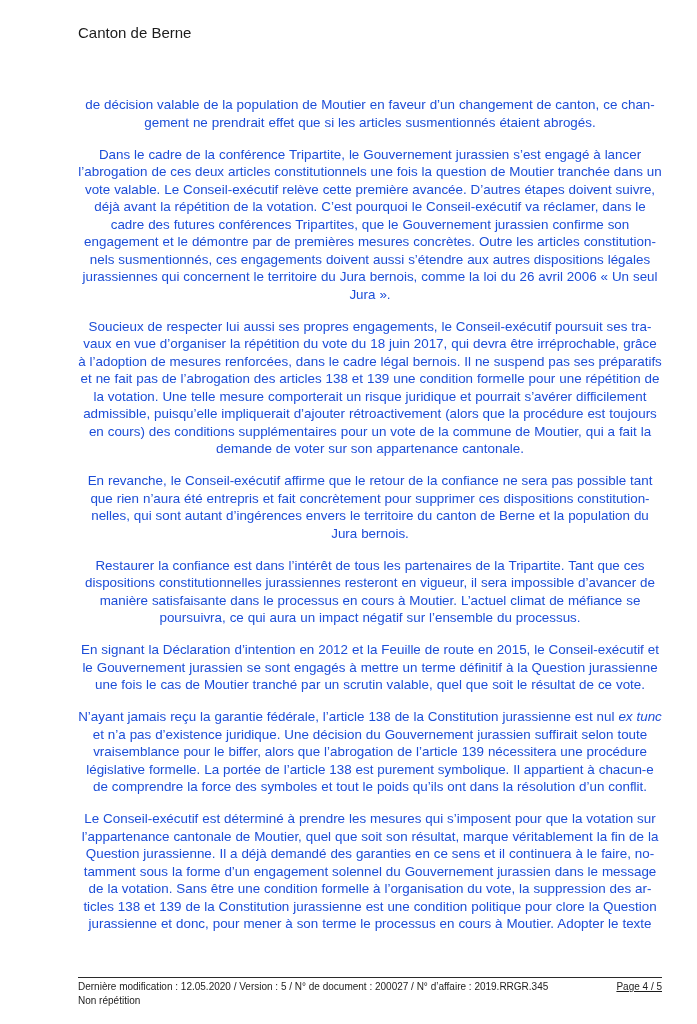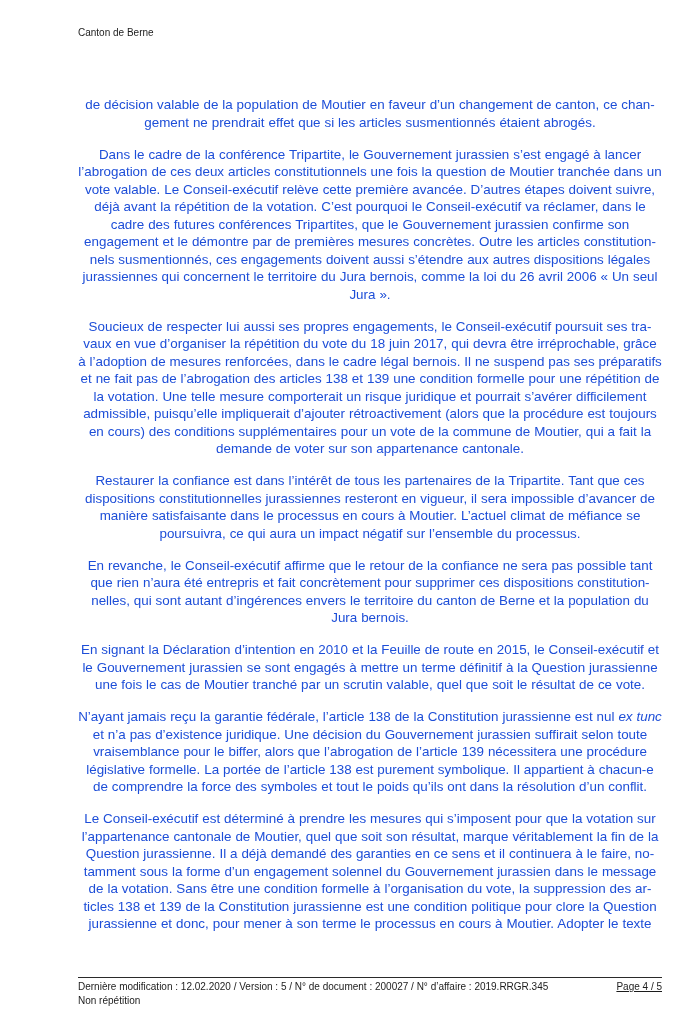--- a/index.html
+++ b/index.html
@@ -18,21 +18,21 @@
   .page {
     position: absolute;
     inset: 0;
     background: #ffffff;
     overflow: hidden;
   }
   .doc-header {
     position: absolute;
     left: 78px;
     top: 26px;
-    font-size: 10px;
+    font-size: 15px;
     line-height: 13px;
     color: #1c1c1c;
   }
   .content {
     position: absolute;
     left: 78px;
     top: 96px;
     width: 584px;
     font-size: 13.4px;
     line-height: 17.5px;
@@ -82,30 +82,30 @@
 <div class="page">
 
   <div class="doc-header">
     <span>Canton de Berne</span>
   </div>
 
   <main class="content">
     <p>de décision valable de la population de Moutier en faveur d’un changement de canton, ce chan­gement ne prendrait effet que si les articles susmentionnés étaient abrogés.</p>
     <p>Dans le cadre de la conférence Tripartite, le Gouvernement jurassien s’est engagé à lancer l’abrogation de ces deux articles constitutionnels une fois la question de Moutier tranchée dans un vote valable. Le Conseil-exécutif relève cette première avancée. D’autres étapes doivent suivre, déjà avant la répétition de la votation. C’est pourquoi le Conseil-exécutif va réclamer, dans le cadre des futures conférences Tripartites, que le Gouvernement jurassien confirme son engagement et le démontre par de premières mesures concrètes. Outre les articles constitution­nels susmentionnés, ces engagements doivent aussi s’étendre aux autres dispositions légales jurassiennes qui concernent le territoire du Jura bernois, comme la loi du 26 avril 2006 «&nbsp;Un seul Jura&nbsp;».</p>
     <p>Soucieux de respecter lui aussi ses propres engagements, le Conseil-exécutif poursuit ses tra­vaux en vue d’organiser la répétition du vote du 18 juin 2017, qui devra être irréprochable, grâce à l’adoption de mesures renforcées, dans le cadre légal bernois. Il ne suspend pas ses prépara­tifs et ne fait pas de l’abrogation des articles 138 et 139 une condition formelle pour une répéti­tion de la votation. Une telle mesure comporterait un risque juridique et pourrait s’avérer difficile­ment admissible, puisqu’elle impliquerait d’ajouter rétroactivement (alors que la procédure est toujours en cours) des conditions supplémentaires pour un vote de la commune de Moutier, qui a fait la demande de voter sur son appartenance cantonale.</p>
+    <p>En revanche, le Conseil-exécutif affirme que le retour de la confiance ne sera pas possible tant que rien n’aura été entrepris et fait concrètement pour supprimer ces dispositions constitution­nelles, qui sont autant d’ingérences envers le territoire du canton de Berne et la population du Jura bernois.</p>
     <p>Restaurer la confiance est dans l’intérêt de tous les partenaires de la Tripartite. Tant que ces dispositions constitutionnelles jurassiennes resteront en vigueur, il sera impossible d’avancer de manière satisfaisante dans le processus en cours à Moutier. L’actuel climat de méfiance se poursuivra, ce qui aura un impact négatif sur l’ensemble du processus.</p>
-    <p>En revanche, le Conseil-exécutif affirme que le retour de la confiance ne sera pas possible tant que rien n’aura été entrepris et fait concrètement pour supprimer ces dispositions constitution­nelles, qui sont autant d’ingérences envers le territoire du canton de Berne et la population du Jura bernois.</p>
-    <p>En signant la Déclaration d’intention en 2010 et la Feuille de route en 2015, le Conseil-exécutif et le Gouvernement jurassien se sont engagés à mettre un terme définitif à la Question jurassienne une fois le cas de Moutier tranché par un scrutin valable, quel que soit le résultat de ce vote.</p>
+    <p>En signant la Déclaration d’intention en 2012 et la Feuille de route en 2015, le Conseil-exécutif et le Gouvernement jurassien se sont engagés à mettre un terme définitif à la Question jurassienne une fois le cas de Moutier tranché par un scrutin valable, quel que soit le résultat de ce vote.</p>
     <p><span>N’ayant jamais reçu la garantie fédérale, l’article 138 de la Constitution jurassienne est nul </span><em>ex tunc</em><span> et n’a pas d’existence juridique. Une décision du Gouvernement jurassien suffirait selon toute vraisemblance pour le biffer, alors que l’abrogation de l’article 139 nécessitera une procé­dure législative formelle. La portée de l’article 138 est purement symbolique. Il appartient à cha­cun-e de comprendre la force des symboles et tout le poids qu’ils ont dans la résolution d’un conflit.</span></p>
     <p>Le Conseil-exécutif est déterminé à prendre les mesures qui s’imposent pour que la votation sur l’appartenance cantonale de Moutier, quel que soit son résultat, marque véritablement la fin de la Question jurassienne. Il a déjà demandé des garanties en ce sens et il continuera à le faire, no­tamment sous la forme d’un engagement solennel du Gouvernement jurassien dans le message de la votation. Sans être une condition formelle à l’organisation du vote, la suppression des ar­ticles 138 et 139 de la Constitution jurassienne est une condition politique pour clore la Question jurassienne et donc, pour mener à son terme le processus en cours à Moutier. Adopter le texte</p>
   </main>
 
   <div class="footer-rule"></div>
 
   <footer class="footer">
     <div class="footer-left">
-      <div>Dernière modification : 12.02.2020 / Version : 5 / N° de document : 200027 / N° d’affaire : 2019.RRGR.345</div>
+      <div>Dernière modification : 12.05.2020 / Version : 5 / N° de document : 200027 / N° d’affaire : 2019.RRGR.345</div>
       <div>Non répétition</div>
     </div>
     <div class="footer-right">Page 4 / 5</div>
   </footer>
 
 </div>
 
 </body></html>

